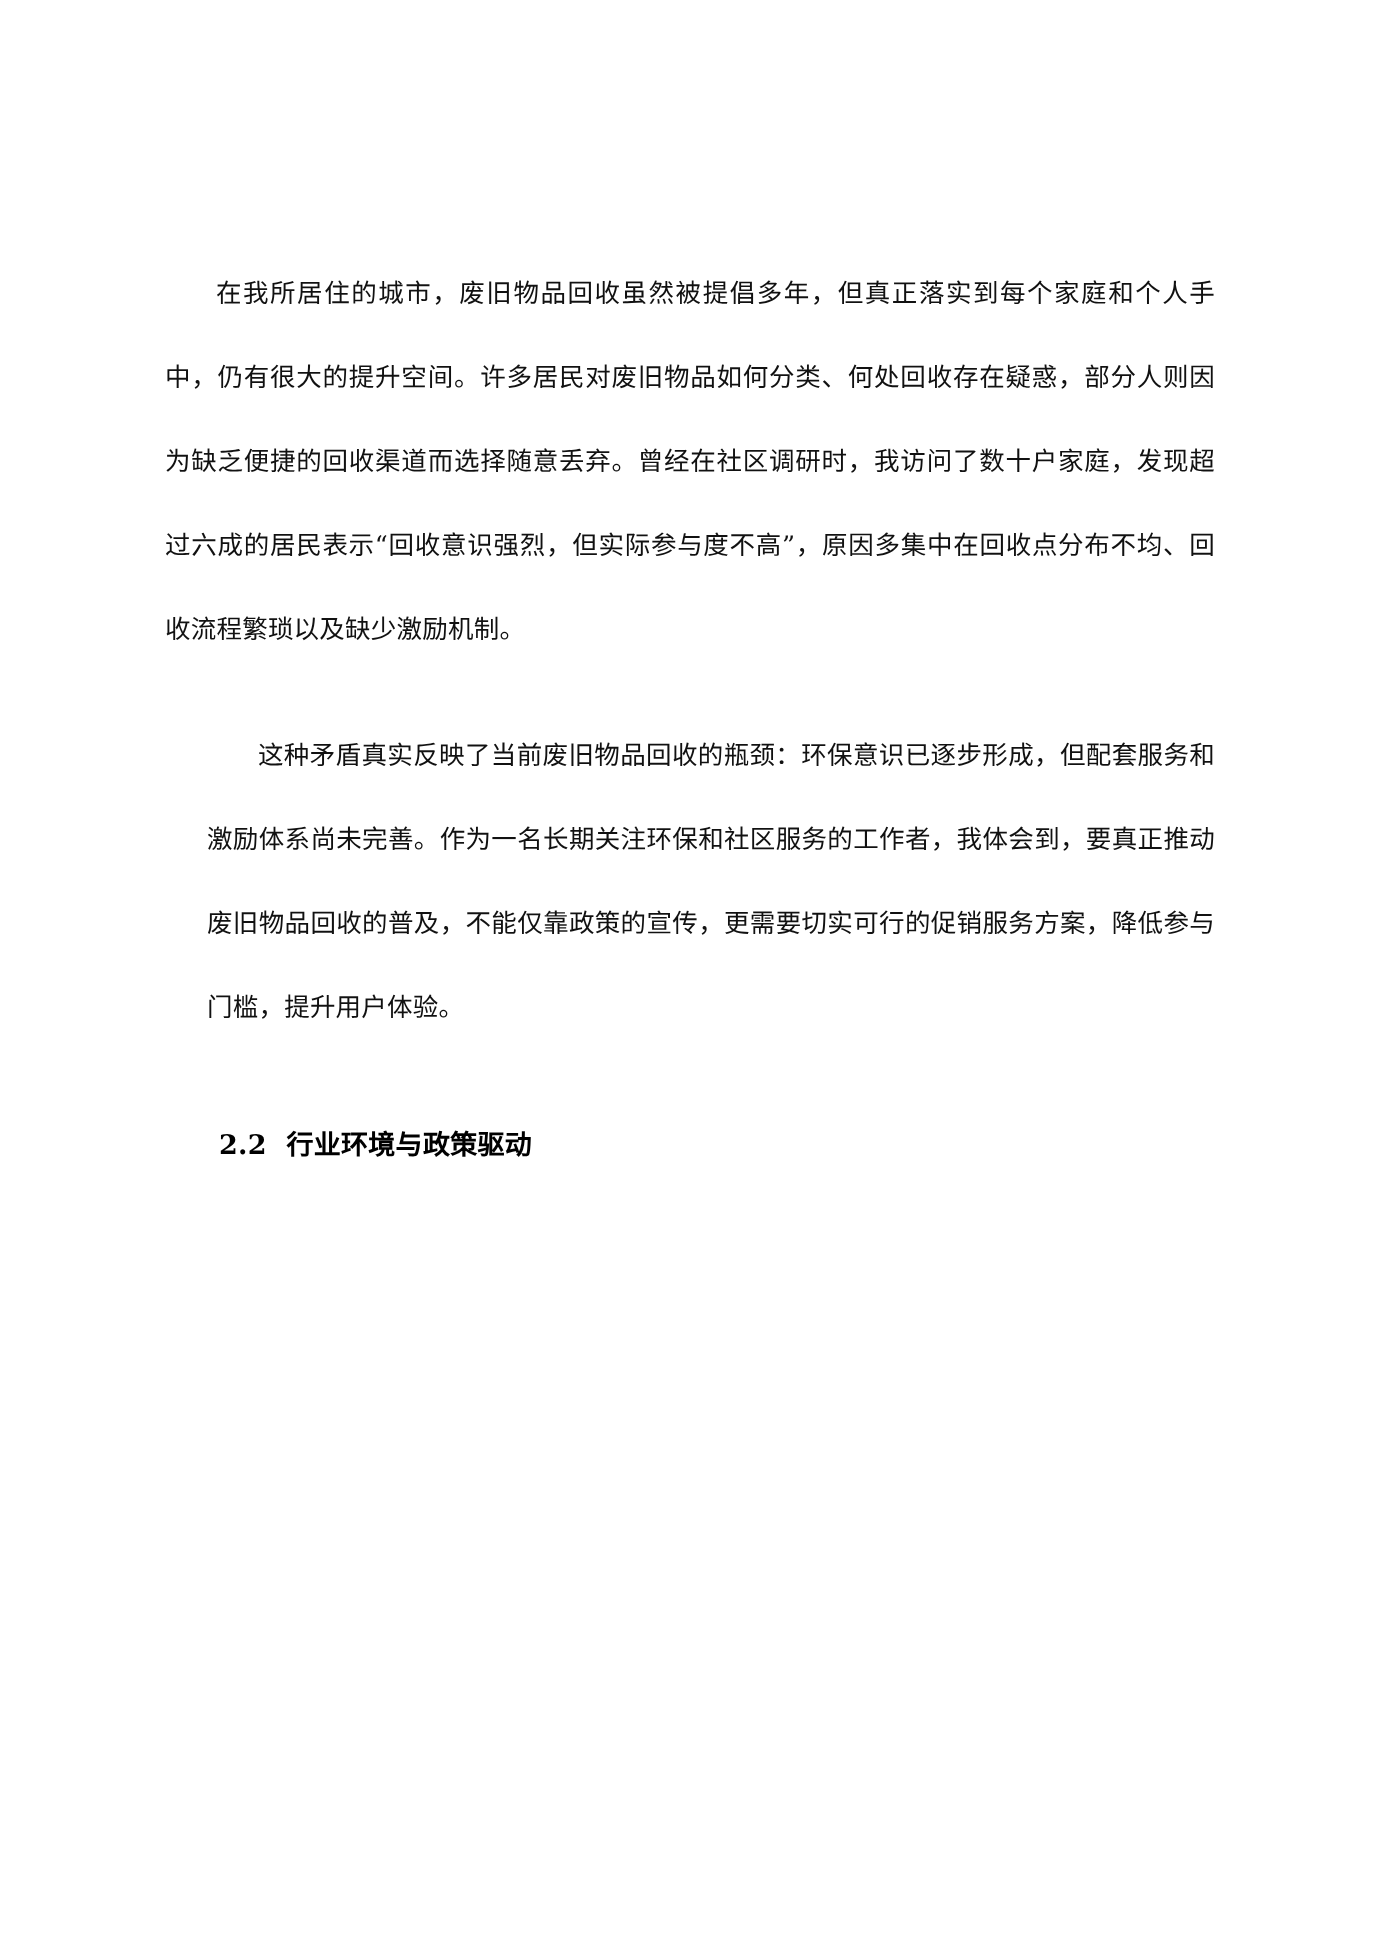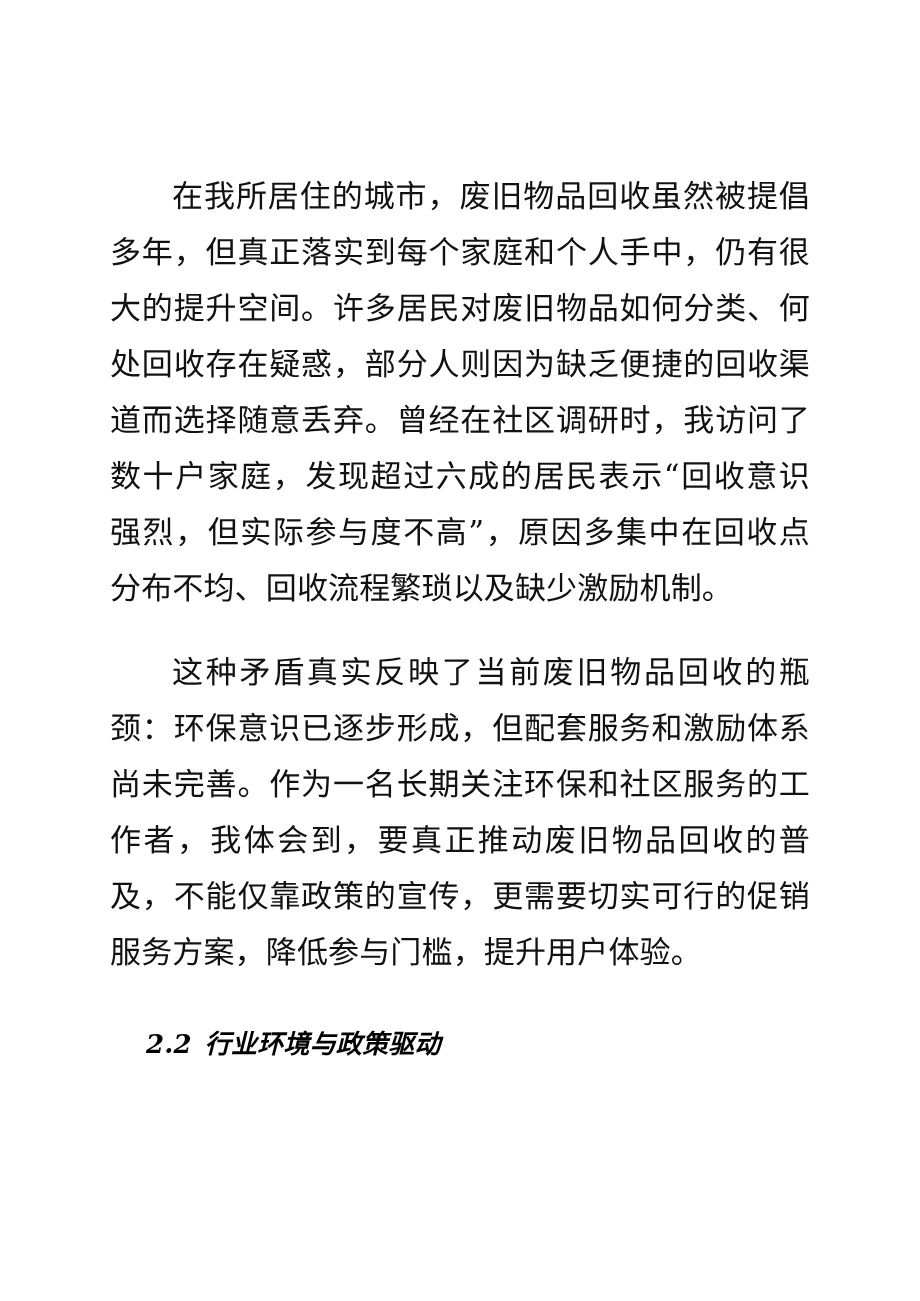--- a/index.html
+++ b/index.html
@@ -24,47 +24,47 @@
     position: absolute;
     left: 110px;
     top: 168px;
     width: 700px;
   }
 
   
   .para {
     margin: 0 0 0 0;
     font-family: "DejaVu Serif", "Liberation Serif", serif;
-    font-size: 31px;
+    font-size: 17px;
     line-height: 56px;
     color: #111111;
     text-align: justify;
     text-justify: inter-character;
     text-indent: 2em;
     letter-spacing: 0.15px;
     word-break: break-all;
     -webkit-font-smoothing: antialiased;
   }
 
   .para + .para {
     margin-top: 28px;
+    margin-left: 28px;
   }
 
   
   .heading {
     margin: 44px 0 16px 0;
     padding-left: 36px;
     font-family: "DejaVu Serif", "Liberation Serif", serif;
-    font-size: 26px;
+    font-size: 18px;
     font-weight: bold;
     line-height: 40px;
     color: #000000;
     text-indent: 0;
     letter-spacing: 0.2px;
-    font-style: italic;
   }
 
   .heading .h-num {
     font-family: "DejaVu Serif", "Liberation Serif", serif;
     font-weight: bold;
   }
 
   .heading .h-gap {
     display: inline-block;
     width: 13px;

